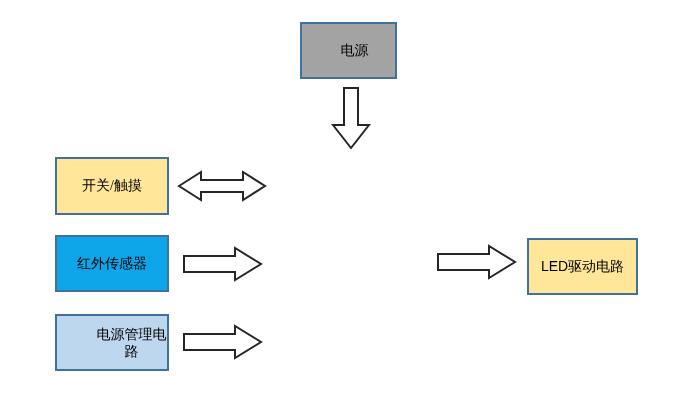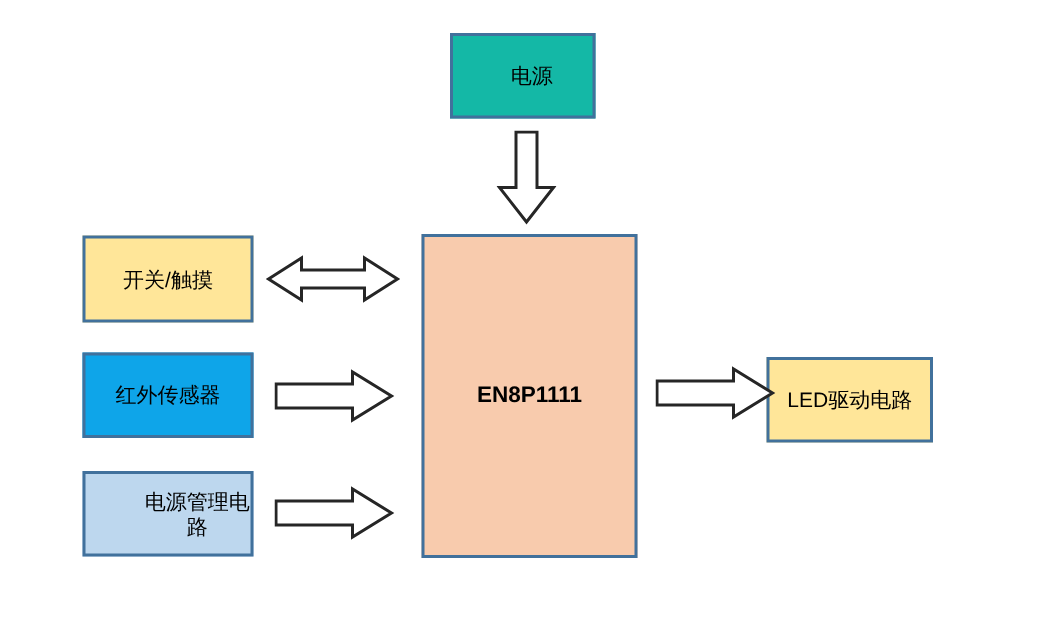--- a/index.html
+++ b/index.html
@@ -22,24 +22,24 @@
     display: flex;
     align-items: center;
     justify-content: center;
     font-size: 14px;
     color: #000000;
     text-align: center;
     line-height: 1.2;
   }
   .node.power      { left: 300px; top: 22px;  width: 97px;  height: 57px; }
   .node.mcu        { left: 281px; top: 156px; width: 144px; height: 216px; font-weight: bold; font-size: 15px; }
-  .node.switch     { left: 55px;  top: 157px; width: 114px; height: 58px; }
+  .node.switch     { left: 55px;  top: 157px; width: 114px; height: 58px; font-family: Liberation Serif, serif; }
   .node.ir         { left: 55px;  top: 235px; width: 114px; height: 57px; }
   .node.pm         { left: 55px;  top: 314px; width: 114px; height: 57px; padding-left: 39px; }
-  .node.led        { left: 511px; top: 238px; width: 111px; height: 57px; }
+  .node.led        { left: 527px; top: 238px; width: 111px; height: 57px; }
   .arrow {
     position: absolute;
     display: block;
   }
   .arrow.down   { left: 331px; top: 87px;  width: 40px; height: 63px; }
   .arrow.bi     { left: 177px; top: 170px; width: 90px; height: 32px; }
   .arrow.ir-a   { left: 183px; top: 246px; width: 80px; height: 36px; }
   .arrow.pm-a   { left: 183px; top: 324px; width: 80px; height: 36px; }
   .arrow.out-a  { left: 437px; top: 244px; width: 80px; height: 36px; }
   .arrow svg { display: block; width: 100%; height: 100%; }
@@ -48,27 +48,24 @@
     stroke: #262626;
     stroke-width: 2;
     stroke-linejoin: miter;
   }
 </style>
 </head>
 <body>
 
 <div class="canvas">
 
-  <div class="node power" style="background-color: #14b8a6; border-color: rgb(65, 113, 156); padding-left: 12px;">
+  <div class="node power" style="background-color: #a3a3a3; border-color: rgb(65, 113, 156); padding-left: 12px;">
     <span>电源</span>
   </div>
 
-  <div class="node mcu" style="background-color: rgb(248, 203, 173); border-color: rgb(65, 113, 156);">
-    <span>EN8P1111</span>
-  </div>
 
   <div class="node switch" style="background-color: rgb(255, 230, 153); border-color: rgb(65, 113, 156);">
     <span>开关/触摸</span>
   </div>
 
   <div class="node ir" style="background-color: #0ea5e9; border-color: rgb(65, 113, 156);">
     <span>红外传感器</span>
   </div>
 
   <div class="node pm" style="background-color: rgb(189, 215, 238); border-color: rgb(65, 113, 156);">

